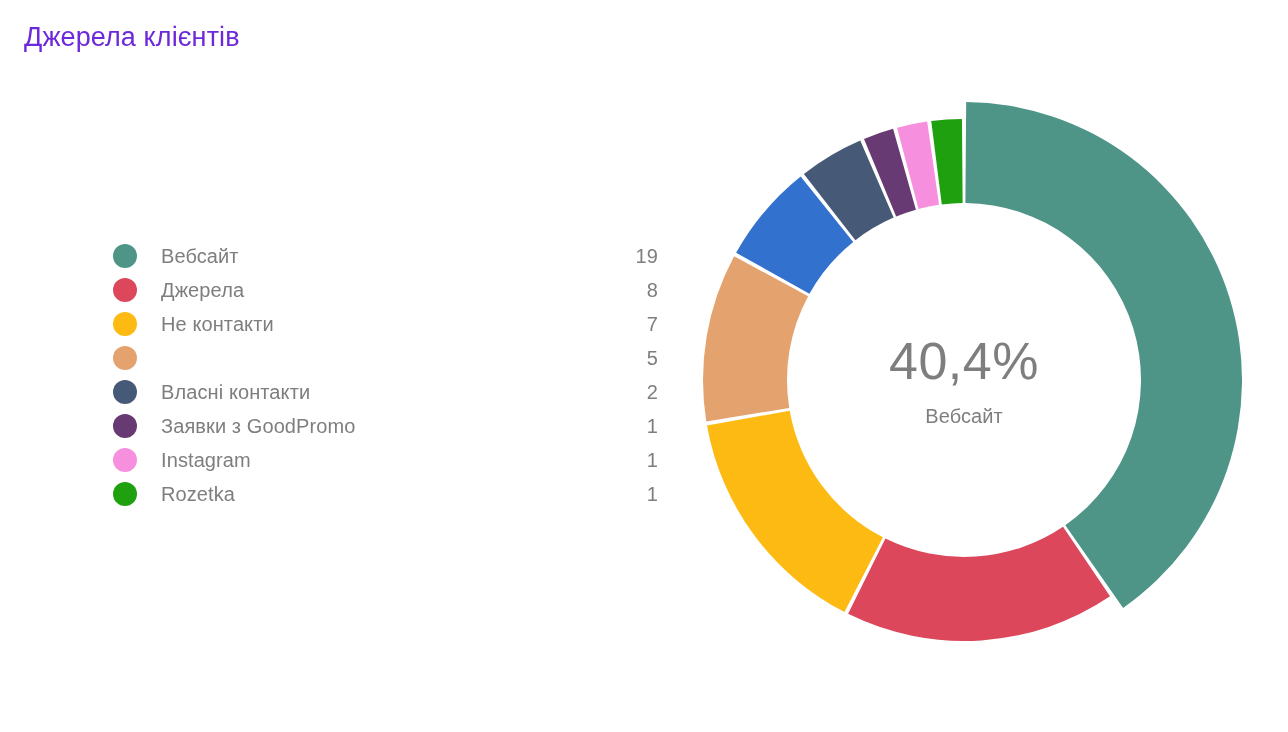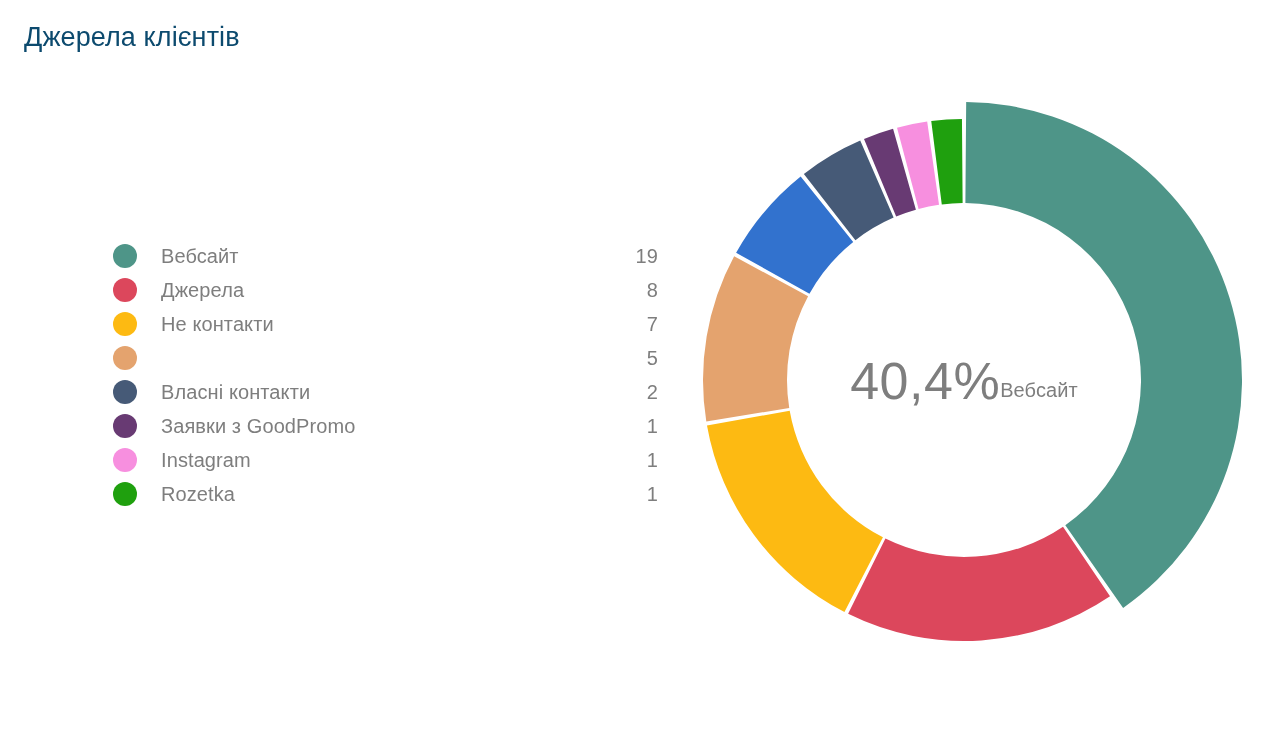--- a/index.html
+++ b/index.html
@@ -22,21 +22,21 @@
   }
 
   
   .widget-title {
     position: absolute;
     left: 24px;
     top: 22px;
     font-size: 27px;
     font-weight: 400;
     letter-spacing: 0.1px;
-    color: #0c4a6e;
+    color: #6d28d9;
     white-space: nowrap;
   }
 
   
   .legend {
     position: absolute;
     left: 113px;
     top: 239px;
     width: 545px;
   }
@@ -91,21 +91,21 @@
     overflow: visible;
   }
 
   .center-block {
     position: absolute;
     left: 0;
     top: 0;
     width: 592px;
     height: 592px;
     display: flex;
-    flex-direction: row;
+    flex-direction: column;
     align-items: center;
     justify-content: center;
     pointer-events: none;
     transform: translateY(1px);
   }
 
   .center-percent {
     font-size: 52px;
     font-weight: 400;
     color: #7e7e7e;

